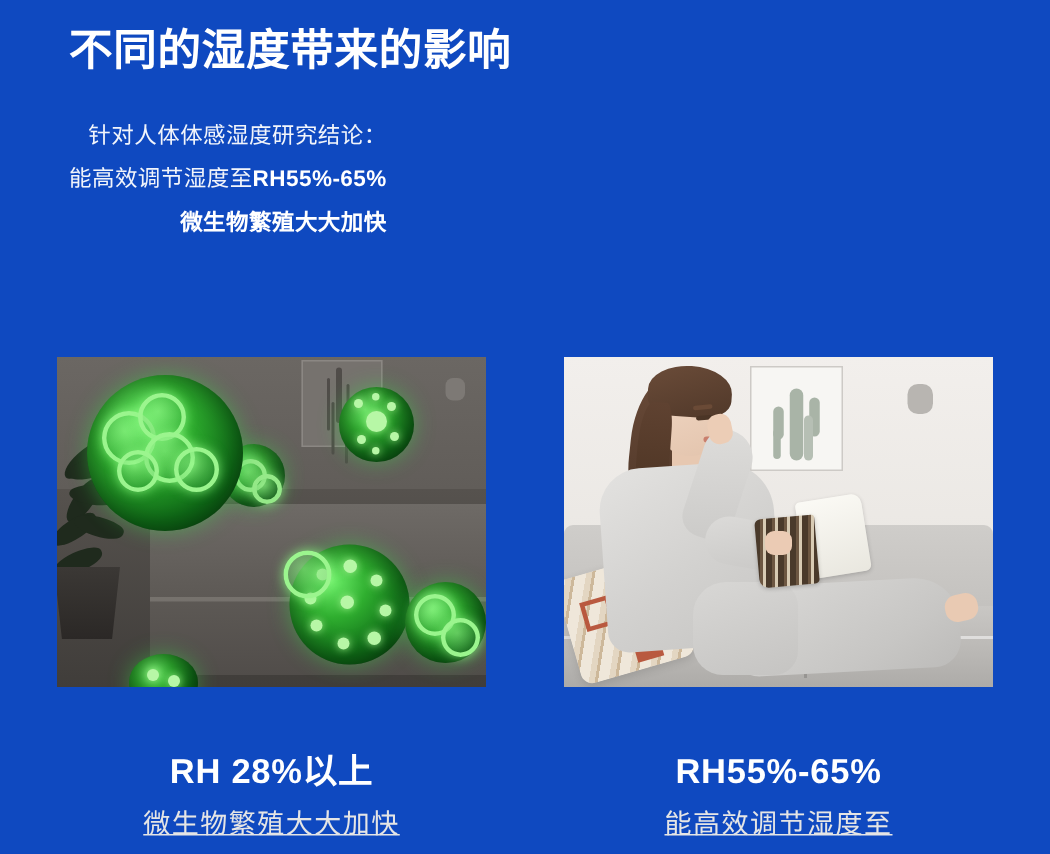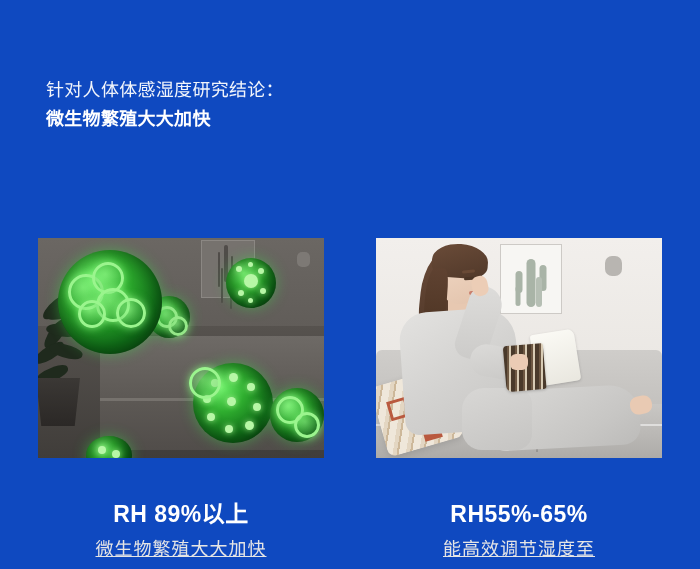--- a/index.html
+++ b/index.html
@@ -33,24 +33,25 @@
     letter-spacing: 0.5px;
     line-height: 1.2;
     white-space: nowrap;
   }
 
   .body-copy {
     position: absolute;
     left: 46px;
     top: 76px;
     color: #f2f5fb;
-    font-size: 18px;
+    font-size: 15px;
     line-height: 29px;
     letter-spacing: 0.3px;
     white-space: nowrap;
+    text-align: right;
   }
   .body-copy .line {
     display: block;
     height: 29px;
   }
   .body-copy .line.bold,
   .body-copy .em {
     font-weight: 700;
     color: #ffffff;
   }
@@ -370,23 +371,25 @@
     line-height: 24px;
     white-space: nowrap;
     text-decoration: underline;
   }
 </style>
 </head>
 <body>
 
 <div class="page">
 
+  <div class="headline">不同的湿度带来的影响</div>
 
   <div class="body-copy">
     <span class="line">针对人体体感湿度研究结论：</span>
+    <span class="line"><span>能高效调节湿度至</span><span class="em">RH55%-65%</span></span>
     <span class="line bold">微生物繁殖大大加快</span>
   </div>
 
   <div class="panels">
 
     <div class="photo left">
       <div class="room-dark">
         <div class="rd-wall"></div>
         <div class="rd-wall-lower"></div>
         <div class="rd-frame"></div>
@@ -494,21 +497,21 @@
           <div class="pg-r"></div>
           <div class="pg-l"></div>
         </div>
         <div class="w-hand-book"></div>
       </div>
     </div>
   </div>
 
   <div class="captions">
     <div class="cap left">
-      <div class="cap-title">RH 89%以上</div>
+      <div class="cap-title">RH 28%以上</div>
       <div class="cap-sub">微生物繁殖大大加快</div>
     </div>
     <div class="cap right">
       <div class="cap-title">RH55%-65%</div>
       <div class="cap-sub">能高效调节湿度至</div>
     </div>
   </div>
 
 </div>
 

